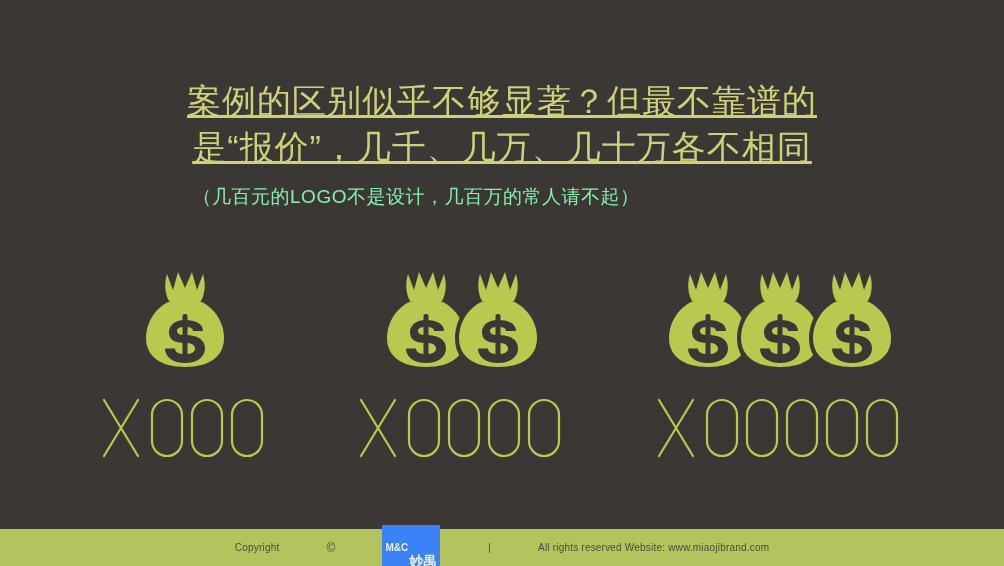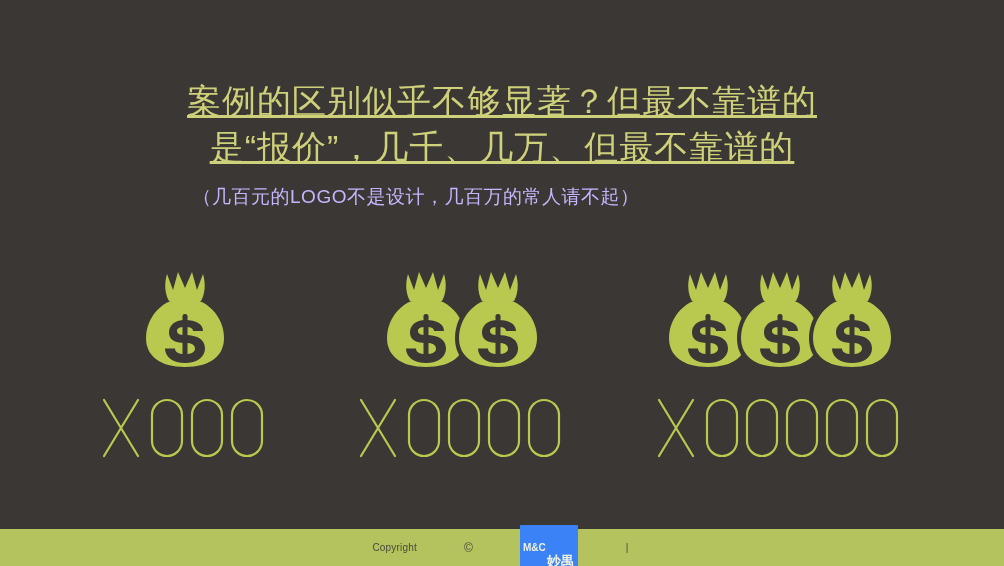--- a/index.html
+++ b/index.html
@@ -40,21 +40,21 @@
     display: block;
     text-decoration: underline;
   }
 
   .subtitle {
     position: absolute;
     left: 0;
     top: 184px;
     width: 832px;
     text-align: center;
-    color: #c4b5fd;
+    color: #86efac;
     font-size: 19px;
     line-height: 26px;
     letter-spacing: 0.5px;
     font-weight: 400;
     white-space: nowrap;
   }
 
   
   .bags-row {
     position: absolute;
@@ -152,21 +152,21 @@
   .footer-sep { margin: 0 3px 0 0; }
   .footer-rights { }
 </style>
 </head>
 <body>
 
 <div id="slide">
 
   <div class="headline">
     <span class="headline-line">案例的区别似乎不够显著？但最不靠谱的</span>
-    <span class="headline-line">是“报价”，几千、几万、但最不靠谱的</span>
+    <span class="headline-line">是“报价”，几千、几万、几十万各不相同</span>
   </div>
 
   <div class="subtitle">（几百元的LOGO不是设计，几百万的常人请不起）</div>
 
   <div class="bags-row">
 
     <div class="bag-group g1">
       <svg class="bag" viewBox="0 0 86 104">
         <path fill="#b9c94f" d="M43 30
           C22 30 4 48 4 70 C4 88 18 99 43 99 C68 99 82 88 82 70 C82 48 64 30 43 30 Z"></path>
@@ -325,16 +325,17 @@
 
   <div class="footer-bar">
     <div class="footer-text">
       <span class="footer-copy">Copyright</span>
       <span class="footer-cmark">©</span>
       <span class="footer-logo">
         <span>M&amp;C</span>
         <span class="footer-logo-cn">妙禺</span>
       </span>
       <span class="footer-sep">|</span>
+      <span class="footer-rights">All rights reserved Website: www.miaojibrand.com</span>
     </div>
   </div>
 
 </div>
 
 </body></html>

